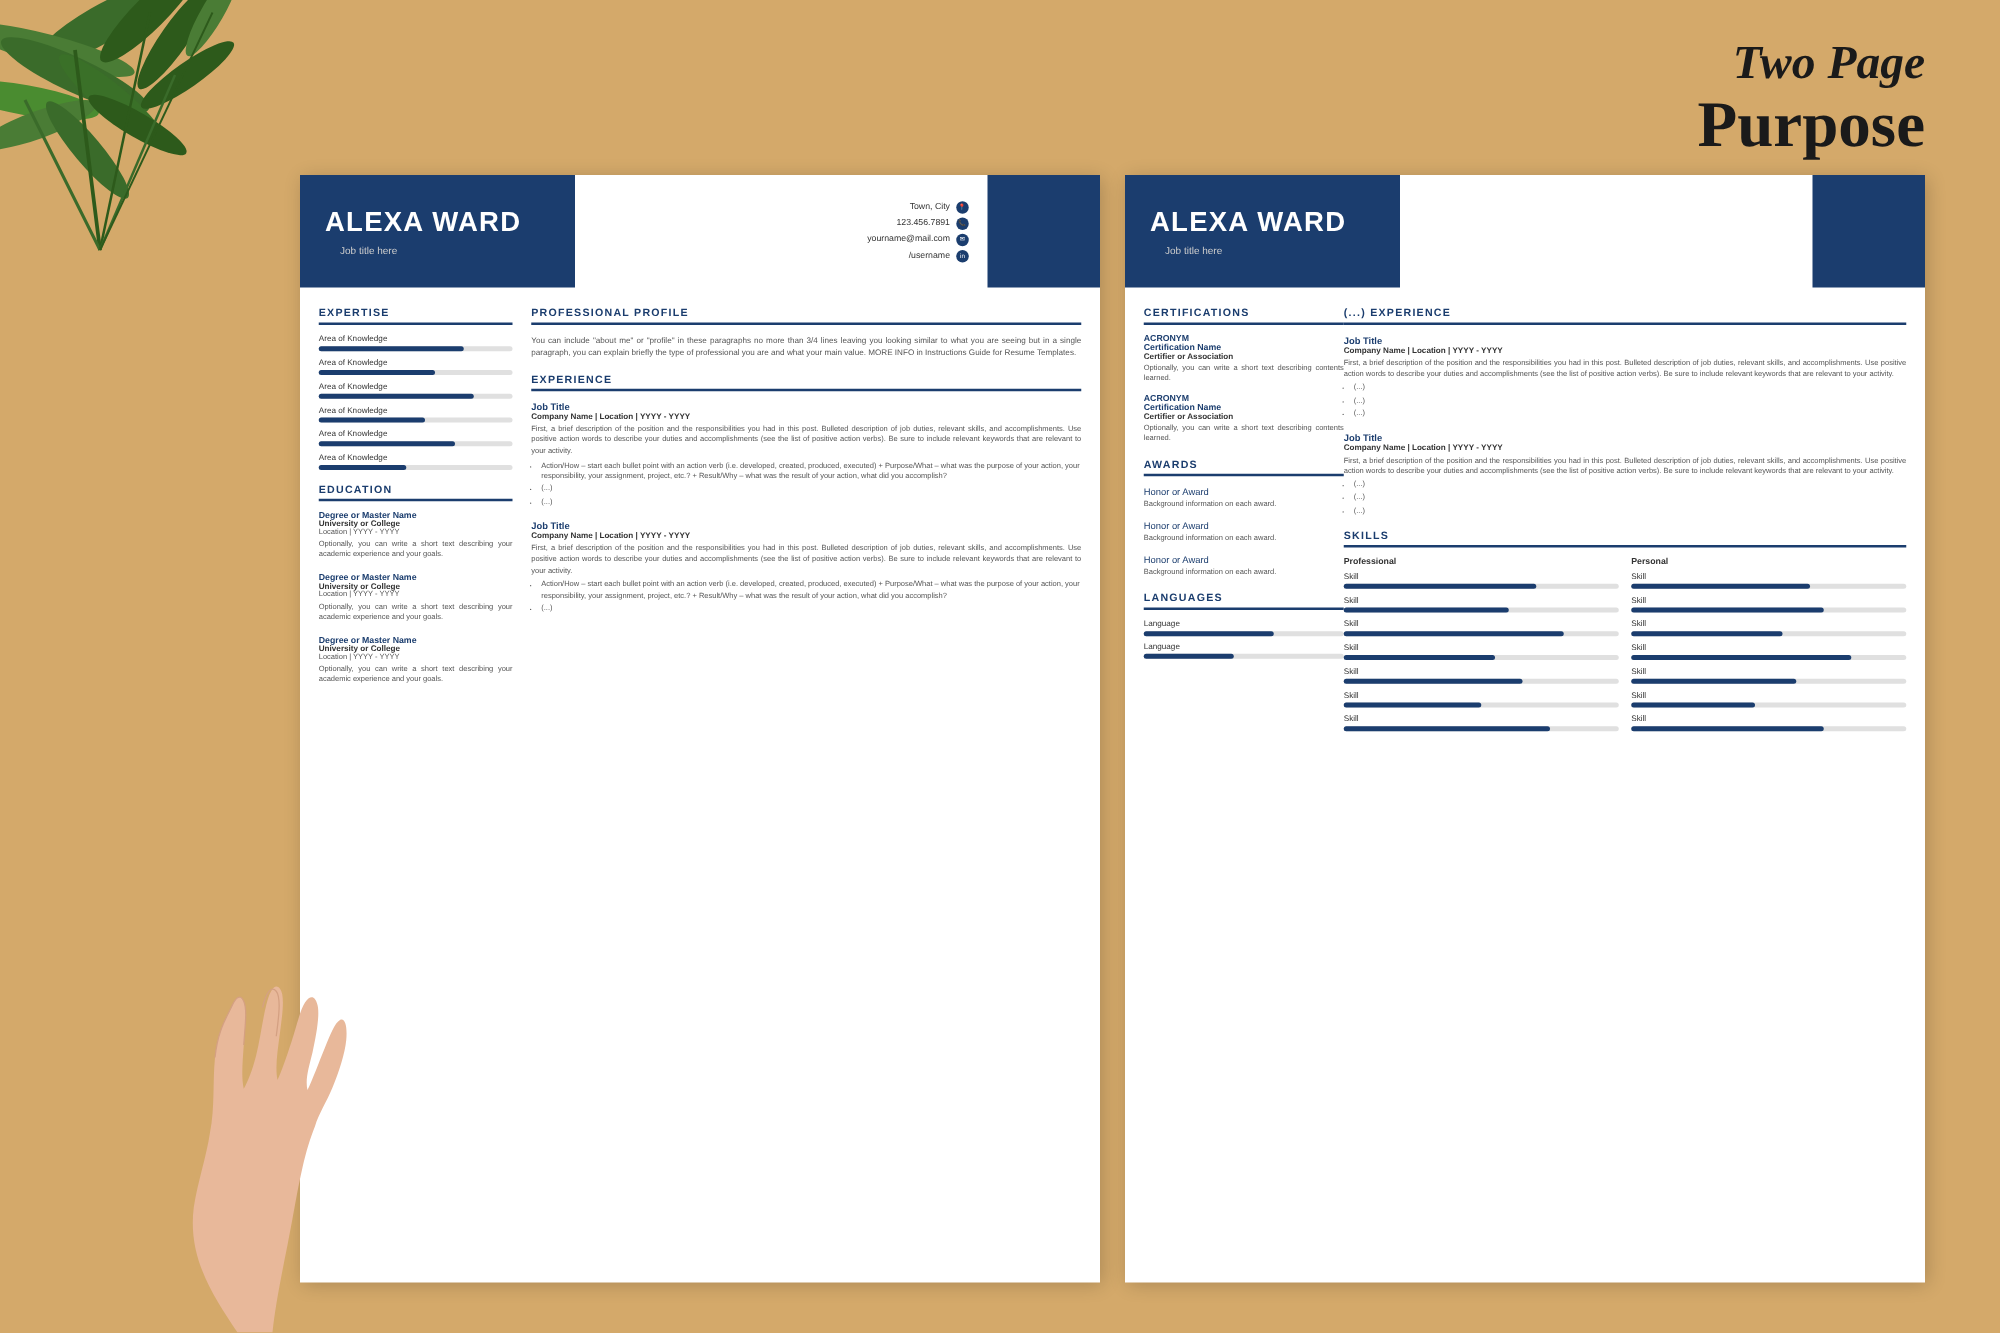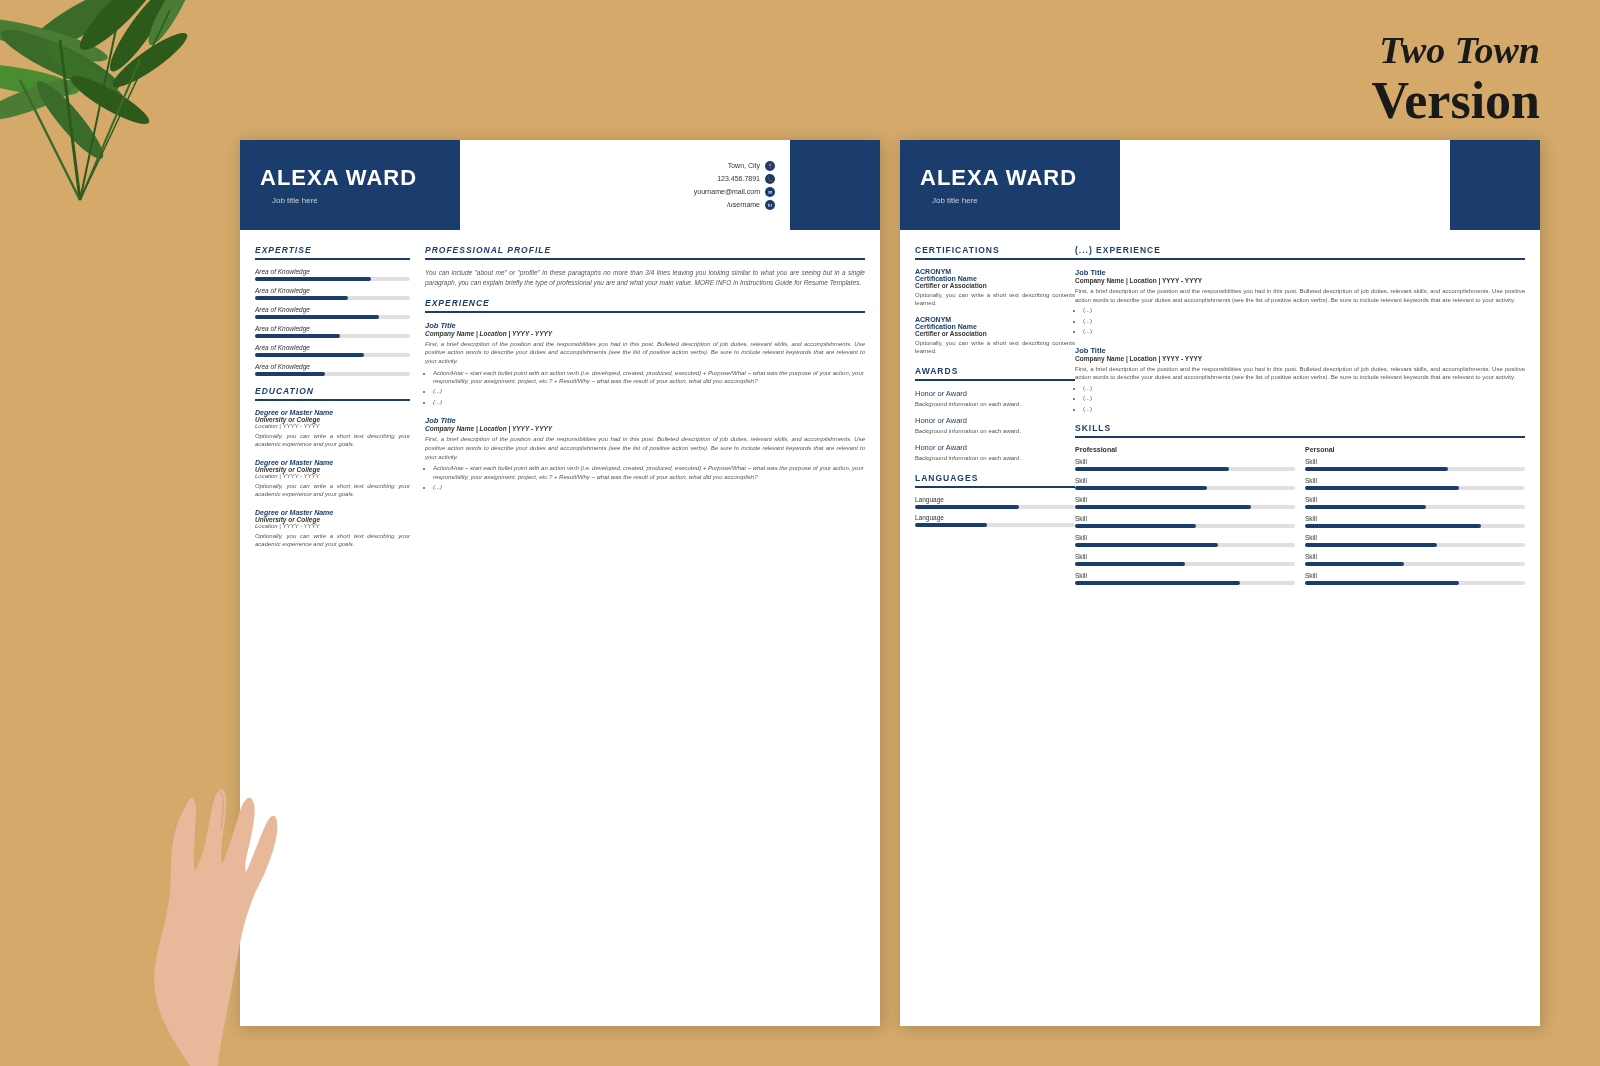--- a/index.html
+++ b/index.html
@@ -117,21 +117,20 @@
       background: #1b3d6e;
     }
 
     
     .page-body {
       flex: 1;
       display: flex;
       padding: 15px;
       gap: 15px;
       overflow: hidden;
-      font-style: italic;
     }
 
     .left-col {
       width: 155px;
       flex-shrink: 0;
     }
     .right-col {
       flex: 1;
     }
 
@@ -369,22 +368,22 @@
   <ellipse cx="110" cy="100" rx="45" ry="10" fill="#2d5a1b" transform="rotate(30 110 100)"></ellipse>
 
   <line x1="80" y1="200" x2="60" y2="40" stroke="#2d5a1b" stroke-width="3"></line>
   <line x1="80" y1="200" x2="20" y2="80" stroke="#3a6b2a" stroke-width="2.5"></line>
   <line x1="80" y1="200" x2="120" y2="10" stroke="#2d5a1b" stroke-width="2"></line>
   <line x1="80" y1="200" x2="140" y2="60" stroke="#3a6b2a" stroke-width="2"></line>
   <line x1="80" y1="200" x2="170" y2="10" stroke="#2d5a1b" stroke-width="1.5"></line>
 </svg>
 
 <div class="two-page-title">
-  <div class="cursive">Two Town</div>
-  <div class="version">Version</div>
+  <div class="cursive">Two Page</div>
+  <div class="version">Purpose</div>
 </div>
 
 <svg class="hand-svg" width="220" height="380" viewBox="0 0 220 380">
   <path d="M 110 380 C 90 350 70 320 75 280 C 78 260 85 240 88 220 C 92 200 90 180 92 160 C 94 140 100 130 105 120 C 108 113 112 108 115 115 C 118 122 116 135 115 150 C 114 165 113 175 115 185 C 118 180 122 170 125 158 C 128 146 130 130 133 118 C 136 106 140 100 144 105 C 148 110 146 125 144 140 C 142 155 140 168 142 178 C 145 172 149 160 153 148 C 157 136 160 122 164 116 C 168 110 172 110 174 118 C 176 126 173 142 170 156 C 167 168 164 178 166 186 C 170 178 175 164 180 152 C 184 142 188 132 192 130 C 196 128 198 135 197 146 C 196 157 191 172 186 184 C 181 196 175 205 172 215 C 168 225 165 235 162 248 C 158 265 155 285 150 310 C 145 335 140 360 138 380 Z" fill="#e8b89a"></path>
   <path d="M 92 160 C 94 140 100 130 105 120 C 108 113 112 108 115 115 C 118 122 116 135 115 150" fill="none" stroke="#d4a082" stroke-width="1"></path>
   <path d="M 130 120 C 133 108 137 102 141 107 C 145 112 143 128 141 143" fill="none" stroke="#d4a082" stroke-width="1"></path>
 </svg>
 
 <div class="pages-container">
 

